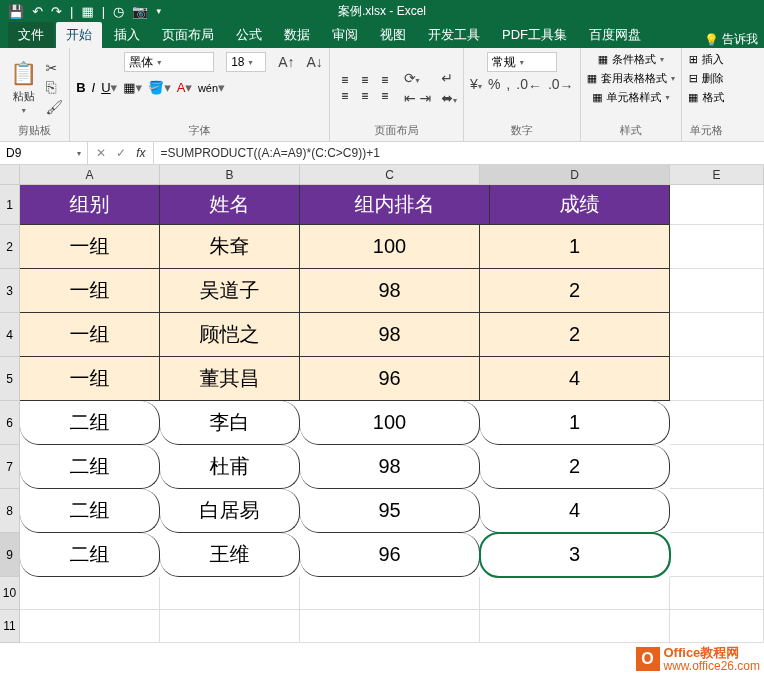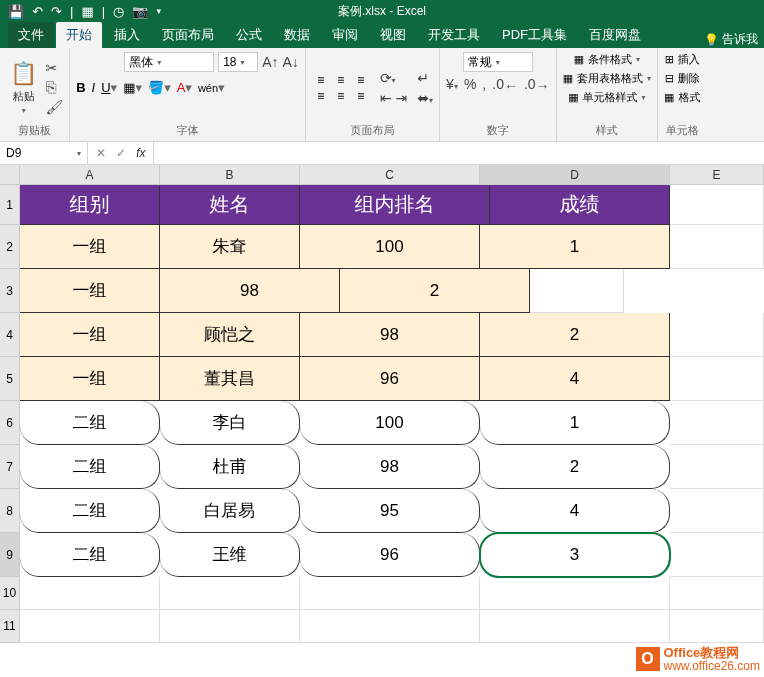--- a/index.html
+++ b/index.html
@@ -20,21 +20,21 @@
     
     
     .ribbon { background: #f3f3f3; height: 94px; border-bottom: 1px solid #d4d4d4; display: flex; }
     .group { border-right: 1px solid #d4d4d4; padding: 4px 6px 2px; display: flex; flex-direction: column; justify-content: space-between; align-items: center; }
     .group-label { font-size: 11px; color: #666; text-align: center; padding-bottom: 1px; width: 100%; display: flex; justify-content: center; }
     .group-body { display: flex; gap: 4px; align-items: center; flex: 1; }
     .big-btn { display: flex; flex-direction: column; align-items: center; gap: 2px; font-size: 11px; color: #333; padding: 2px 4px; }
     .big-btn .ico { font-size: 22px; }
     .small-ico { font-size: 14px; color: #444; }
     .dd { font-size: 8px; color: #666; }
-    .font-row { display: flex; gap: 4px; align-items: center; margin-bottom: 4px; padding-left: 48px; }
+    .font-row { display: flex; gap: 12px; align-items: center; margin-bottom: 4px; padding-left: 48px; }
     .font-select { border: 1px solid #ccc; background: #fff; height: 20px; font-size: 12px; padding: 0 4px; display: flex; align-items: center; gap: 4px; }
     .font-select.name { width: 90px; }
     .font-select.size { width: 40px; }
     .font-btns { display: flex; gap: 6px; align-items: center; }
     .font-btns span { font-size: 13px; }
     .align-grid { display: grid; grid-template-columns: repeat(3, 18px); gap: 2px; }
     .align-grid span { font-size: 12px; text-align: center; }
     .num-col { display: flex; flex-direction: column; gap: 4px; }
     .style-col { display: flex; flex-direction: column; gap: 4px; }
     .style-item { display: flex; align-items: center; gap: 4px; font-size: 11px; white-space: nowrap; }
@@ -53,21 +53,21 @@
     .rowhead-col { display: flex; flex-direction: column; }
     .corner { width: 20px; height: 20px; background: #e6e6e6; border-right: 1px solid #ccc; border-bottom: 1px solid #ccc; }
     .colheads { display: flex; }
     .colhead { background: #e6e6e6; border-right: 1px solid #ccc; border-bottom: 1px solid #ccc; height: 20px; display: flex; align-items: center; justify-content: center; font-size: 12px; color: #333; }
     .colhead.sel, .rowhead.sel { background: #d4d4d4; }
     .rowhead { width: 20px; background: #e6e6e6; border-right: 1px solid #ccc; border-bottom: 1px solid #ccc; display: flex; align-items: center; justify-content: center; font-size: 12px; }
     .cells { display: flex; flex-direction: column; }
     .row { display: flex; }
     .cell { border-right: 1px solid #ddd; border-bottom: 1px solid #ddd; display: flex; align-items: center; justify-content: center; font-size: 15px; }
     .hdr-cell { background: #6a3294; color: #fff; font-size: 20px; font-weight: normal; border-right: 1px solid #333; border-bottom: 1px solid #333; }
-    .data-cell { border-right: 1px solid #333; border-bottom: 1px solid #333; font-size: 17px; }
+    .data-cell { border-right: 1px solid #333; border-bottom: 1px solid #333; font-size: 20px; }
     .g1 { background: #ffefd5; }
     .g2 { background: #fff; border-radius: 19px; }
     .sel-cell { outline: 2px solid #0b7b44; outline-offset: -1px; }
     .colA { width: 140px; } .colB { width: 140px; } .colC { width: 180px; } .colD { width: 190px; } .colE { width: 94px; }
     .rh-hdr { height: 40px; } .rh-data { height: 44px; } .rh-small { height: 33px; }
     
     
     .watermark { position: absolute; right: 4px; bottom: 4px; display: flex; align-items: center; gap: 4px; font-size: 13px; }
     .wm-icon { width: 24px; height: 24px; background: #e8621b; color: #fff; display: flex; align-items: center; justify-content: center; font-weight: bold; font-size: 16px; }
     .wm-text { display: flex; flex-direction: column; line-height: 1.1; }
@@ -241,20 +241,21 @@
   <div class="name-box">
       <span>D9</span>
       <span class="dd">▾</span>
     </div>
   <div class="fx-btns">
     <span>✕</span>
     <span>✓</span>
     <span class="fx">fx</span>
   </div>
   <div class="sep"></div>
+  <div class="formula-input">=SUMPRODUCT((A:A=A9)*(C:C&gt;C9))+1</div>
 </div>
 
 <div class="grid">
   <div class="rowhead-col">
     <div class="corner"></div>
     <div id="rowheads">
         <div class="rowhead rh-hdr">1</div>
         <div class="rowhead rh-data">2</div>
         <div class="rowhead rh-data">3</div>
         <div class="rowhead rh-data">4</div>
@@ -285,20 +286,21 @@
         </div>
         <div class="row">
           <div class="cell data-cell rh-data colA g1">一组</div>
           <div class="cell data-cell rh-data colB g1">朱耷</div>
           <div class="cell data-cell rh-data colC g1">100</div>
           <div class="cell data-cell rh-data colD g1">1</div>
           <div class="cell rh-data colE"></div>
         </div>
         <div class="row">
           <div class="cell data-cell rh-data colA g1">一组</div>
+          <div class="cell data-cell rh-data colB g1">吴道子</div>
           <div class="cell data-cell rh-data colC g1">98</div>
           <div class="cell data-cell rh-data colD g1">2</div>
           <div class="cell rh-data colE"></div>
         </div>
         <div class="row">
           <div class="cell data-cell rh-data colA g1">一组</div>
           <div class="cell data-cell rh-data colB g1">顾恺之</div>
           <div class="cell data-cell rh-data colC g1">98</div>
           <div class="cell data-cell rh-data colD g1">2</div>
           <div class="cell rh-data colE"></div>

